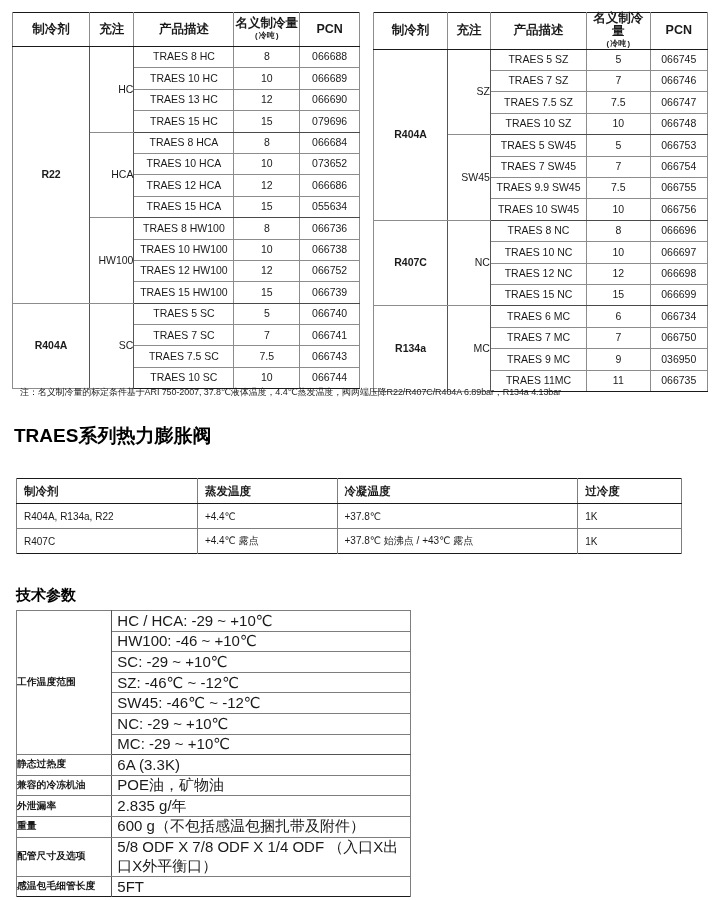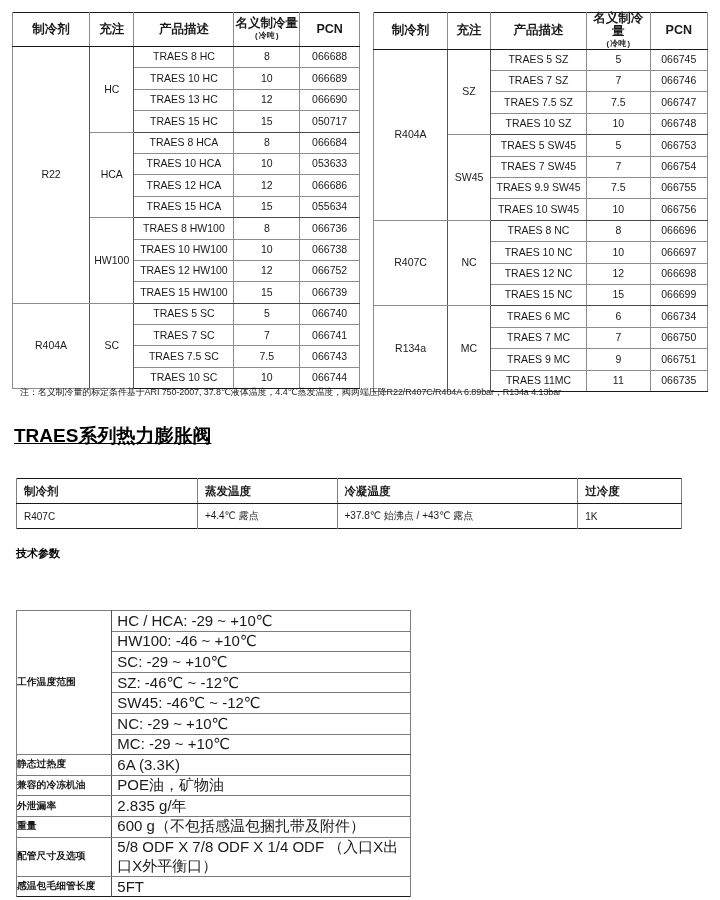--- a/index.html
+++ b/index.html
@@ -55,23 +55,25 @@
   }
   table.prod thead th .sub {
     display: block;
     font-size: 8px;
     font-weight: bold;
     margin-top: 1px;
   }
   table.prod td.group {
     border-right: 1.5px solid #555;
     font-size: 10.5px;
+    text-align: right;
   }
   table.prod td.refrig {
     border-right: 1.5px solid #555;
+    font-weight: bold;
   }
   table.prod tr.grp-end > td {
     border-bottom: 1.5px solid #4a4a4a;
   }
   table.prod tr.blk-end > td {
     border-bottom: 1.6px solid #1a1a1a;
   }
   table.prod col.c1 { width: 22.2%; }
   table.prod col.c2 { width: 12.8%; }
   table.prod col.c3 { width: 28.8%; }
@@ -90,22 +92,22 @@
     white-space: nowrap;
   }
 
   
   .section-heading {
     position: absolute;
     font-weight: bold;
     color: #000;
     letter-spacing: 0px;
   }
-  .heading-valve  { left: 14px; top: 423px; font-size: 19px; text-decoration: underline; }
-  .heading-specs  { left: 16px; top: 546px; font-size: 11px; }
+  .heading-valve  { left: 14px; top: 423px; font-size: 19px; }
+  .heading-specs  { left: 16px; top: 586px; font-size: 15px; }
 
   
   .cond-wrap {
     position: absolute;
     left: 16px;
     top: 478px;
     width: 666px;
   }
   table.cond {
     border-collapse: collapse;
@@ -207,32 +209,32 @@
           <td>066689</td>
         </tr>
         <tr>
           <td>TRAES 13 HC</td>
           <td>12</td>
           <td>066690</td>
         </tr>
         <tr class="grp-end">
           <td>TRAES 15 HC</td>
           <td>15</td>
-          <td>050717</td>
+          <td>079696</td>
         </tr>
         <tr>
           <td class="group" rowspan="4">HCA</td>
           <td>TRAES 8 HCA</td>
           <td>8</td>
           <td>066684</td>
         </tr>
         <tr>
           <td>TRAES 10 HCA</td>
           <td>10</td>
-          <td>053633</td>
+          <td>073652</td>
         </tr>
         <tr>
           <td>TRAES 12 HCA</td>
           <td>12</td>
           <td>066686</td>
         </tr>
         <tr class="grp-end">
           <td>TRAES 15 HCA</td>
           <td>15</td>
           <td>055634</td>
@@ -379,21 +381,21 @@
           <td>066734</td>
         </tr>
         <tr>
           <td>TRAES 7 MC</td>
           <td>7</td>
           <td>066750</td>
         </tr>
         <tr>
           <td>TRAES 9 MC</td>
           <td>9</td>
-          <td>066751</td>
+          <td>036950</td>
         </tr>
         <tr class="blk-end">
           <td>TRAES 11MC</td>
           <td>11</td>
           <td>066735</td>
         </tr>
       </tbody>
   </table>
 </div>
 
@@ -412,20 +414,26 @@
     <thead>
       <tr>
         <th>制冷剂</th>
         <th>蒸发温度</th>
         <th>冷凝温度</th>
         <th>过冷度</th>
       </tr>
     </thead>
     <tbody>
         <tr>
+          <td>R404A, R134a, R22</td>
+          <td>+4.4℃</td>
+          <td>+37.8℃</td>
+          <td>1K</td>
+        </tr>
+        <tr>
           <td>R407C</td>
           <td>+4.4℃ 露点</td>
           <td>+37.8℃ 始沸点 / +43℃ 露点</td>
           <td>1K</td>
         </tr>
       </tbody>
   </table>
 </div>
 
 <div class="section-heading heading-specs">技术参数</div>

